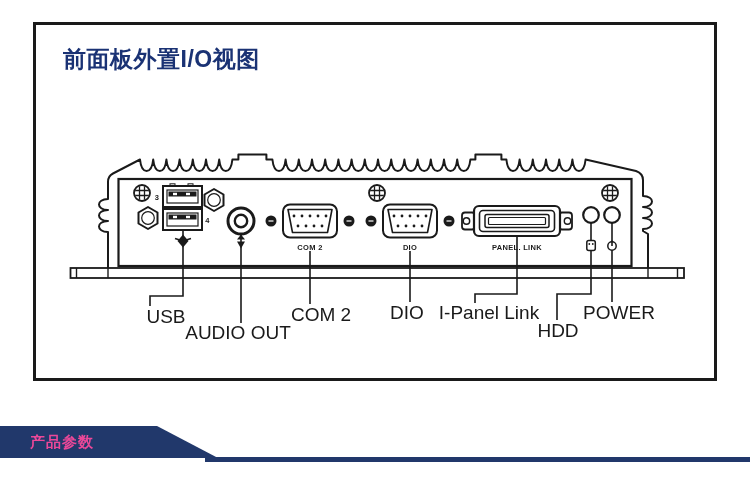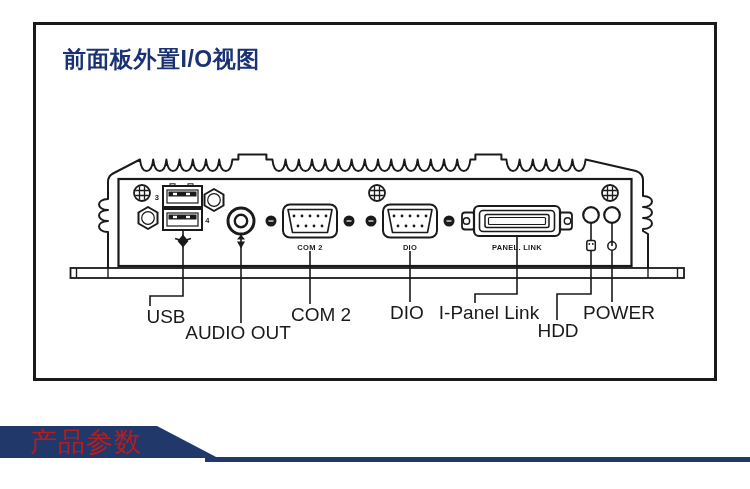--- a/index.html
+++ b/index.html
@@ -5,22 +5,22 @@
   html,body{margin:0;padding:0;background:#ffffff;}
   .page{position:relative;width:750px;height:489px;background:#ffffff;overflow:hidden;
         font-family:"Liberation Sans",sans-serif;}
   .content-box{position:absolute;left:33px;top:22px;width:684px;height:359px;
         box-sizing:border-box;border:3px solid #1a1a1a;background:#ffffff;}
   .page-title{position:absolute;left:63px;top:44px;font-size:23px;font-weight:bold;
         color:#1a3274;letter-spacing:0.5px;}
   .diagram-svg{position:absolute;left:0;top:0;width:750px;height:489px;}
   .banner{position:absolute;left:0;top:426px;width:300px;height:32px;background:#21386b;
         clip-path:polygon(0 0,157px 0,218px 100%,0 100%);}
-  .banner-label{position:absolute;left:30px;top:0;line-height:32px;font-size:27px;
-        font-weight:normal;color:#b91c1c;letter-spacing:1px;}
+  .banner-label{position:absolute;left:30px;top:0;line-height:32px;font-size:15px;
+        font-weight:bold;color:#ec4899;letter-spacing:1px;}
   .banner-line{position:absolute;left:205px;top:457px;width:545px;height:5px;background:#21386b;}
   .draw{stroke:#1a1a1a;fill:none;}
   .silk{font-family:"Liberation Sans",sans-serif;font-size:7.5px;font-weight:bold;
         fill:#1a1a1a;text-anchor:middle;letter-spacing:0.3px;}
   .callout{font-family:"Liberation Sans",sans-serif;font-size:19px;fill:#1a1a1a;
         text-anchor:middle;}
 </style>
 </head>
 <body>
 

